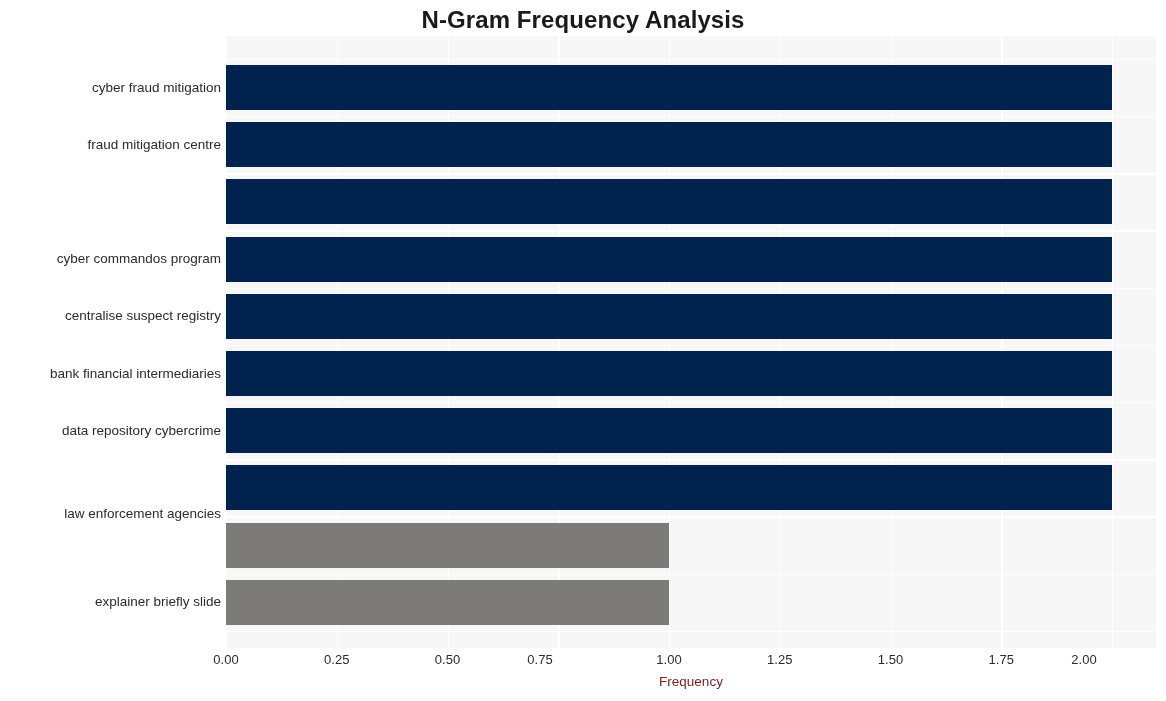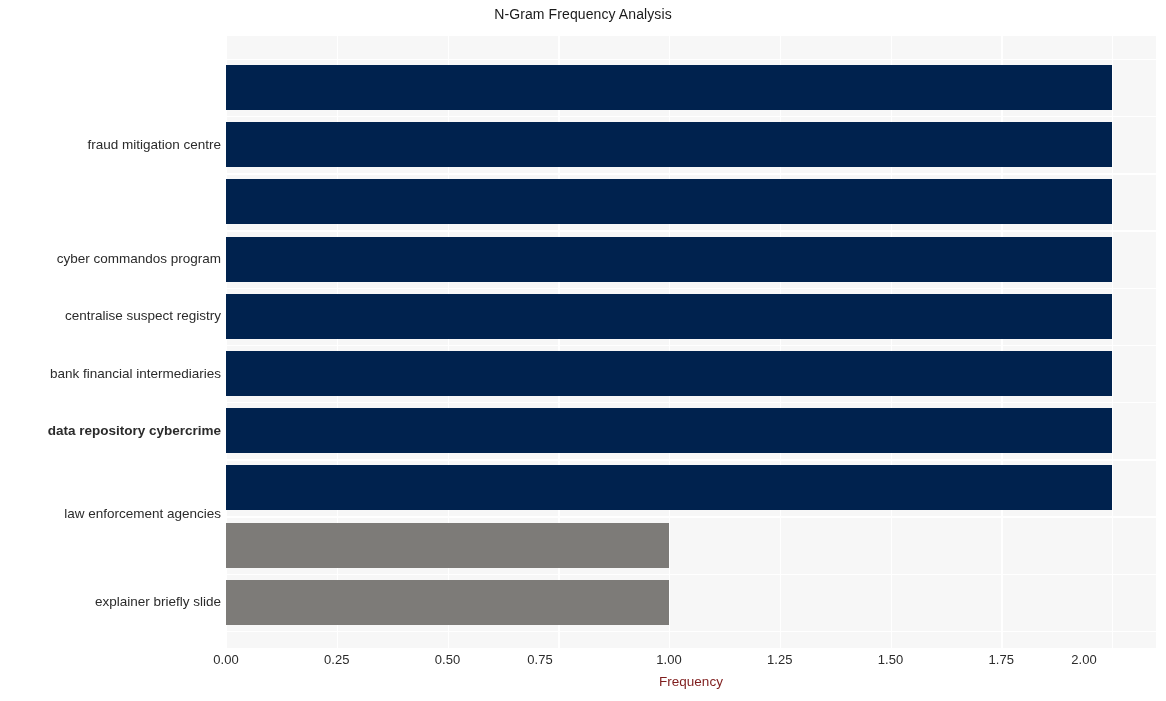--- a/index.html
+++ b/index.html
@@ -18,22 +18,22 @@
     width: 1166px;
     height: 701px;
     background: #ffffff;
   }
   #chart-title {
     position: absolute;
     left: 0;
     top: 6px;
     width: 1166px;
     text-align: center;
-    font-size: 14px;
-    font-weight: normal;
+    font-size: 24px;
+    font-weight: bold;
     color: #1a1a1a;
     letter-spacing: 0.1px;
   }
   
   #plot-area {
     position: absolute;
     left: 226px;
     top: 36px;
     width: 930px;
     height: 612px;
@@ -140,25 +140,26 @@
         <div class="bar" title="centralise suspect registry: 2" style="left: 0px; top: 257.8px; width: 886px; background: rgb(0, 34, 78);"></div>
         <div class="bar" title="bank financial intermediaries: 2" style="left: 0px; top: 315px; width: 886px; background: rgb(0, 34, 78);"></div>
         <div class="bar" title="data repository cybercrime: 2" style="left: 0px; top: 372.2px; width: 886px; background: rgb(0, 34, 78);"></div>
         <div class="bar" title="law enforcement agencies: 2" style="left: 0px; top: 429.4px; width: 886px; background: rgb(0, 34, 78);"></div>
         <div class="bar" title="hash explainer briefly: 1" style="left: 0px; top: 486.6px; width: 443px; background: rgb(125, 123, 120);"></div>
         <div class="bar" title="explainer briefly slide: 1" style="left: 0px; top: 543.8px; width: 443px; background: rgb(125, 123, 120);"></div>
       </div>
   </div>
 
   <div id="ylabels">
+      <div class="ylabel" style="top: 43.5px;">cyber fraud mitigation</div>
       <div class="ylabel" style="top: 100.7px;">fraud mitigation centre</div>
       <div class="ylabel" style="top: 215.1px;">cyber commandos program</div>
       <div class="ylabel" style="top: 272.3px;">centralise suspect registry</div>
       <div class="ylabel" style="top: 329.5px;">bank financial intermediaries</div>
-      <div class="ylabel" style="top: 386.7px; font-weight: bold;">data repository cybercrime</div>
+      <div class="ylabel" style="top: 386.7px;">data repository cybercrime</div>
       <div class="ylabel" style="top: 470px;">law enforcement agencies</div>
       <div class="ylabel" style="top: 558.3px;">explainer briefly slide</div>
     </div>
 
   <div id="xticks">
       <div class="xtick" style="left: 226px;">0.00</div>
       <div class="xtick" style="left: 336.75px;">0.25</div>
       <div class="xtick" style="left: 447.5px;">0.50</div>
       <div class="xtick" style="left: 540px;">0.75</div>
       <div class="xtick" style="left: 669px;">1.00</div>

